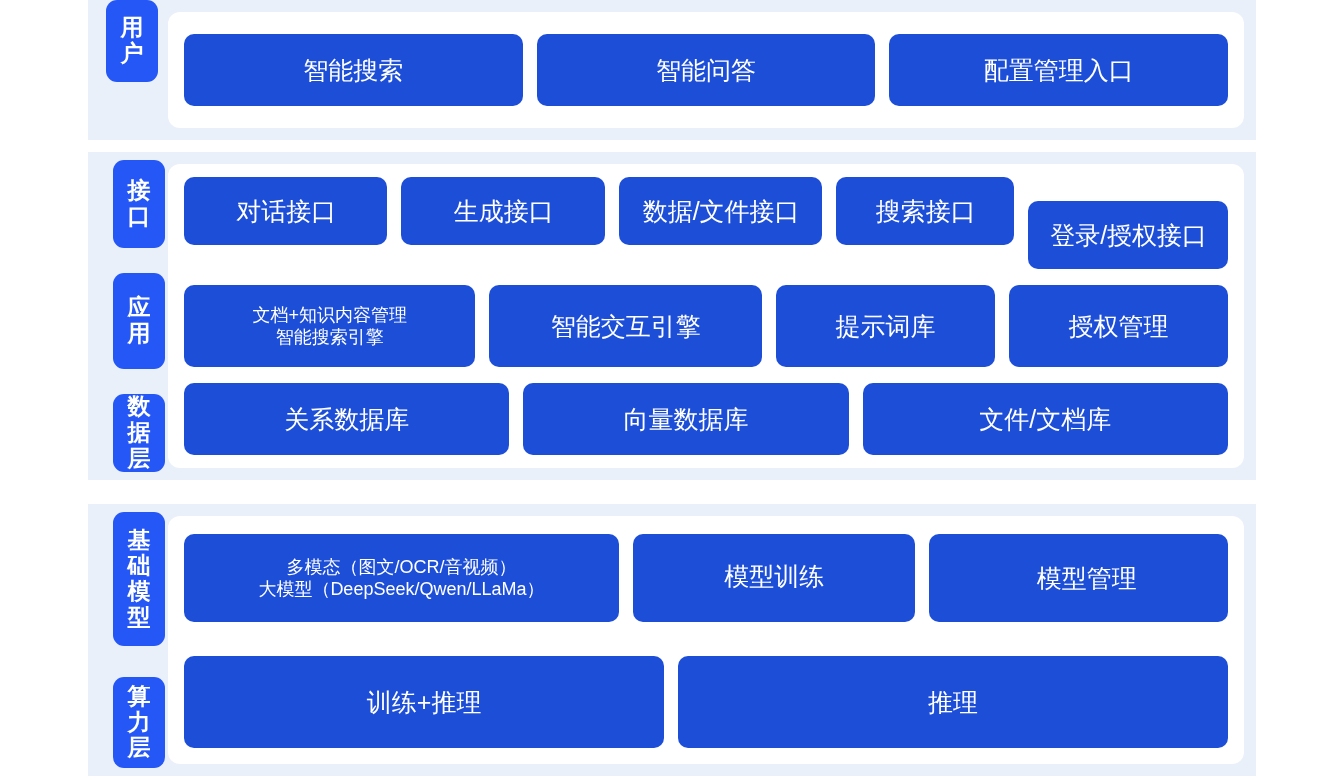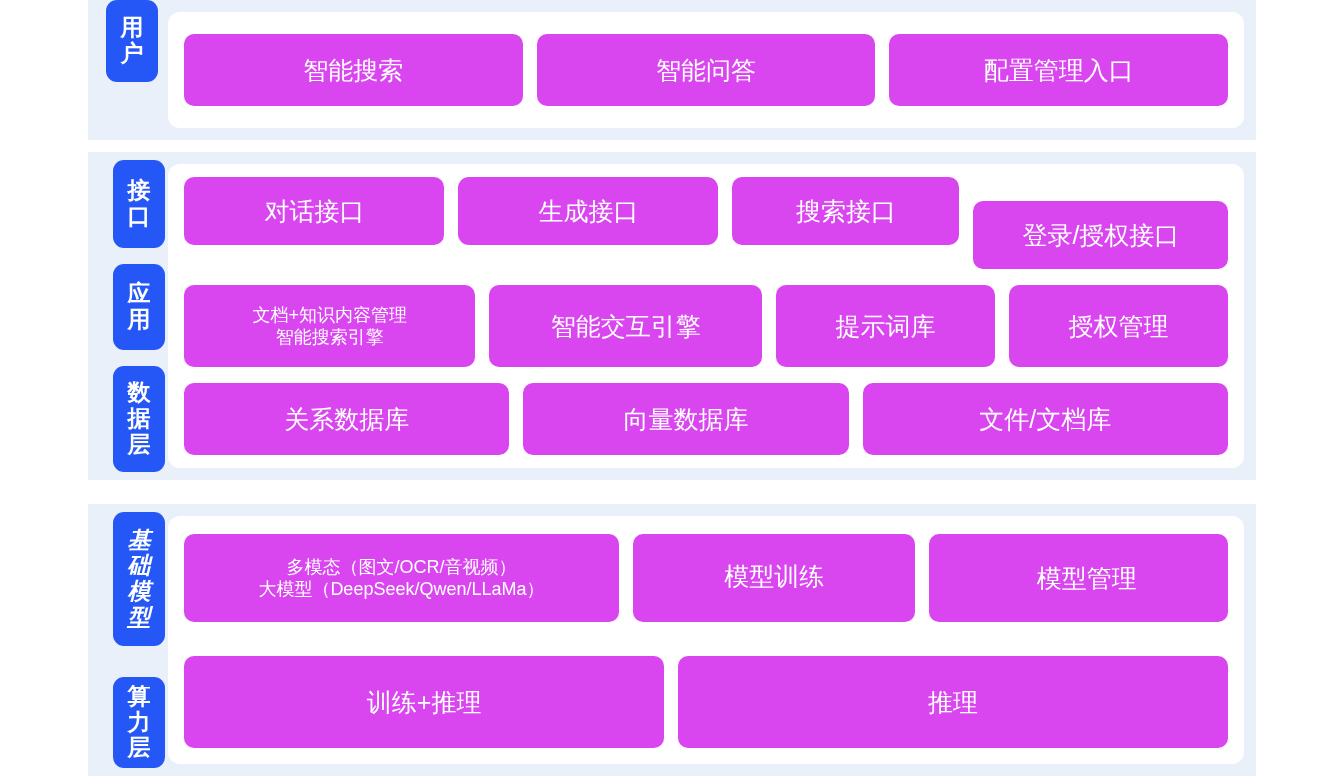--- a/index.html
+++ b/index.html
@@ -63,23 +63,23 @@
     align-items: center;
     justify-content: center;
     text-align: center;
     box-sizing: border-box;
     padding: 6px 0;
   }
   .tab span { display: block; width: 24px; word-break: break-all; }
 
   .tab-user  { height: 82px; }
   .tab-if    { height: 88px; }
-  .tab-app   { height: 86px; }
-  .tab-data  { height: 106px; }
-  .tab-model { height: 134px; font-style: italic; }
+  .tab-app   { height: 96px; }
+  .tab-data  { height: 78px; }
+  .tab-model { height: 134px; }
   .tab-comp  { height: 91px; margin-top: 20px; }
 
   
   .panel {
     flex: 1 1 auto;
     background: #ffffff;
     border-radius: 12px;
     margin: 12px 12px 12px 10px;
     padding: 14px 16px;
     box-sizing: border-box;
@@ -92,21 +92,21 @@
 
   .row {
     display: flex;
     flex-direction: row;
     gap: 14px;
     align-items: stretch;
   }
 
   
   .card {
-    background: #d946ef;
+    background: #1d4ed8;
     border-radius: 10px;
     color: #ffffff;
     display: flex;
     align-items: center;
     justify-content: center;
     text-align: center;
     font-size: 25px;
     line-height: 1.24;
     padding: 6px 8px;
     box-sizing: border-box;
@@ -152,21 +152,22 @@
         <span>应用</span>
       </div>
       <div class="tab tab-data">
         <span>数据层</span>
       </div>
     </div>
     <div class="panel">
 
       <div class="row">
         <div class="card h-if" style="flex:1.02 1 0;">对话接口</div>
-        <div class="card h-if" style="flex:1.02 1 0;border-radius:11px;">生成接口</div>
+        <div class="card h-if" style="flex:1.02 1 0;">生成接口</div>
+        <div class="card h-if" style="flex:1.02 1 0;">数据/文件接口</div>
         <div class="card h-if" style="flex:0.88 1 0;">搜索接口</div>
         <div class="card h-if" style="flex:1.0 1 0;margin-top:24px;">登录/授权接口</div>
       </div>
 
       <div class="row">
         <div class="card h-app two-line" style="flex:1.18 1 0;">文档+知识内容管理
 智能搜索引擎</div>
         <div class="card h-app" style="flex:1.1 1 0;">智能交互引擎</div>
         <div class="card h-app" style="flex:0.87 1 0;">提示词库</div>
         <div class="card h-app" style="flex:0.87 1 0;">授权管理</div>

